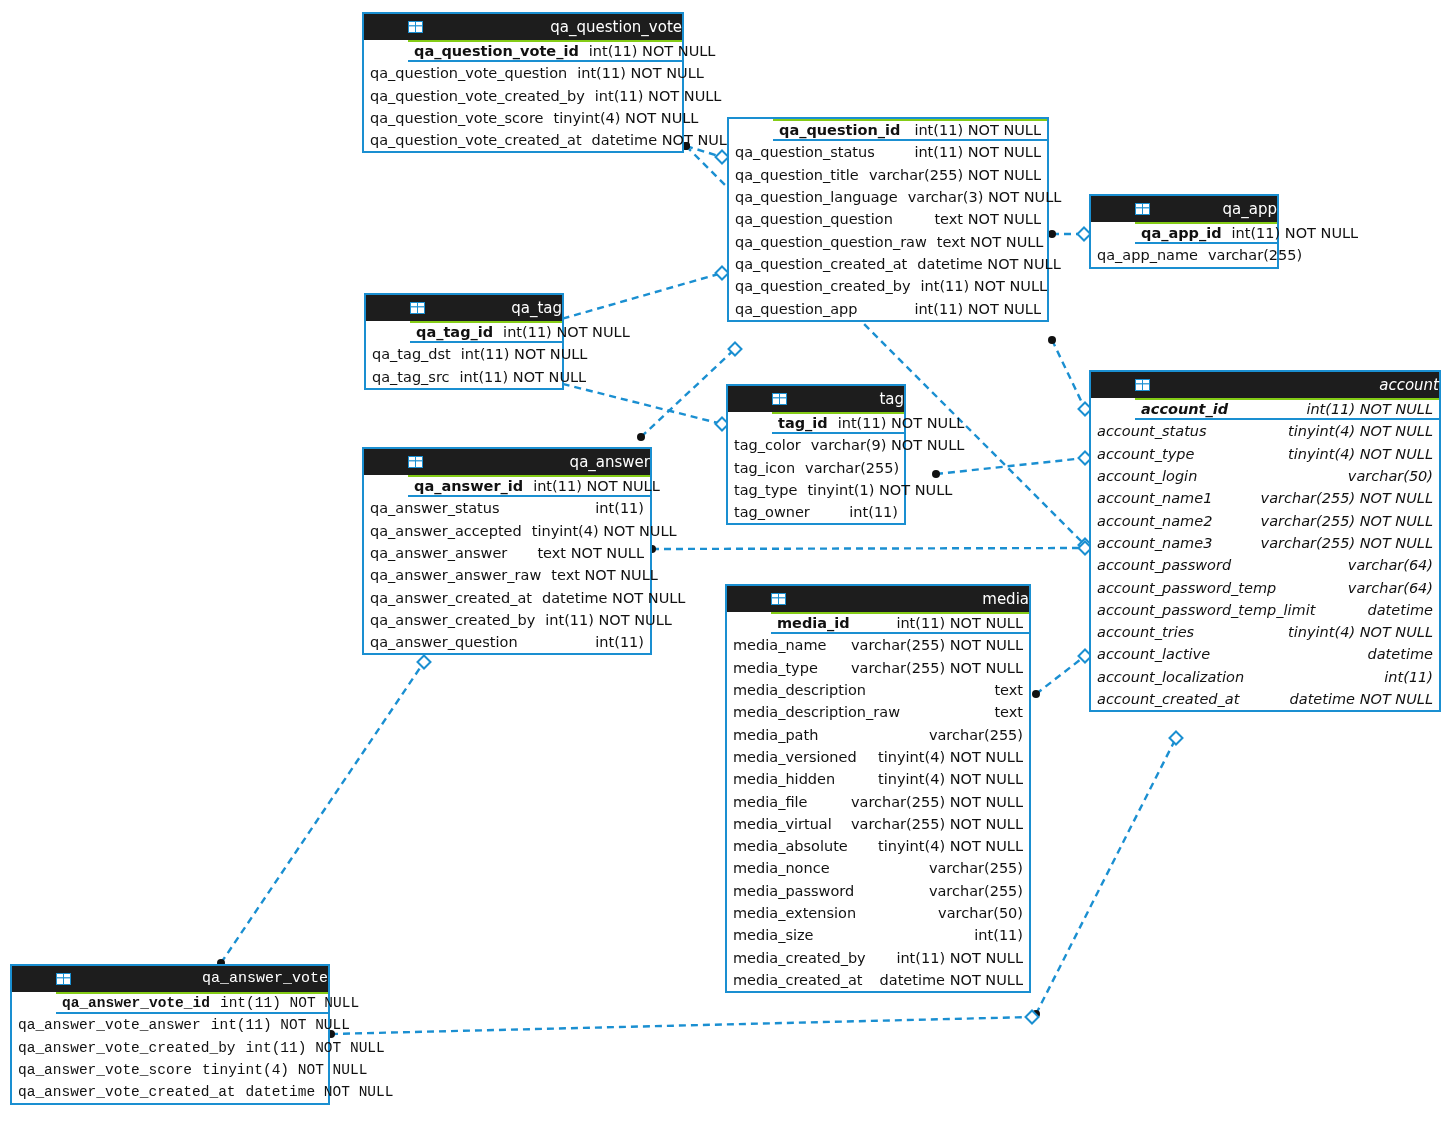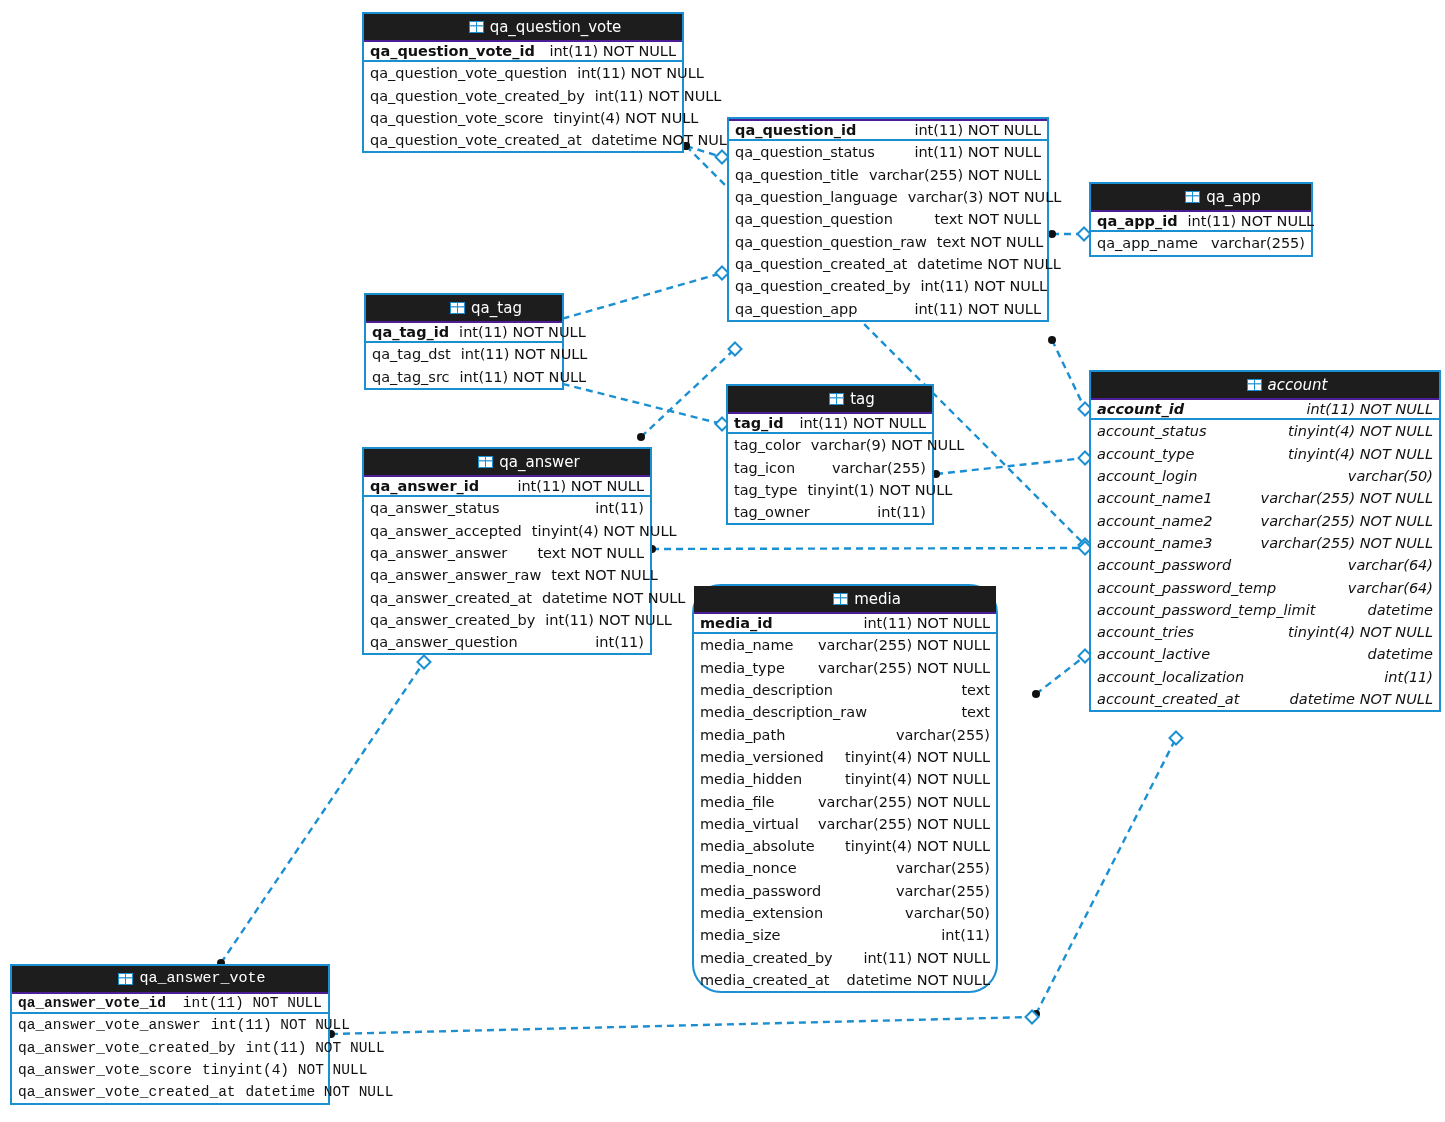--- a/index.html
+++ b/index.html
@@ -19,32 +19,33 @@
   .tbl-header{
     background:#1d1d1d;
     color:#ffffff;
     font-size:15px;
     height:26px;
     line-height:26px;
     text-align:center;
     white-space:nowrap;
     display:flex;
     align-items:center;
-    justify-content:center;
+    justify-content:space-between;
     gap:6px;
     padding-left:44px;
   }
   .tbl-icon{
     width:15px;height:12px;display:inline-block;position:relative;flex:0 0 auto;
   }
   .tbl-icon svg{display:block;}
   .pk-row{
-    border-top:2px solid #4c1d95;
+    border-top:2px solid #84cc16;
     border-bottom:2px solid #1a8fd1;
     font-weight:bold;
+    margin-left:44px;
   }
   .rows{}
   .row{
     display:flex;
     justify-content:space-between;
     align-items:center;
     font-size:14.5px;
     color:#111111;
     padding:1px 6px 1px 6px;
     height:22.3px;
@@ -197,21 +198,21 @@
           <div class="row">
             <span class="col-name">qa_question_created_by</span>
             <span class="col-type">int(11) NOT NULL</span>
           </div>
           <div class="row">
             <span class="col-name">qa_question_app</span>
             <span class="col-type">int(11) NOT NULL</span>
           </div>
         </div>
       </div>
-      <div class="table-box" style="left: 1089px; top: 182px; width: 224px;">
+      <div class="table-box" style="left: 1089px; top: 194px; width: 190px;">
         <div class="tbl-header">
           <span class="tbl-icon">
             <svg width="15" height="12" viewBox="0 0 15 12" xmlns="http://www.w3.org/2000/svg">
               <rect x="0" y="0" width="15" height="12" fill="#1a8fd1"></rect>
               <rect x="1" y="1" width="6" height="3.2" fill="#ffffff"></rect>
               <rect x="8" y="1" width="6" height="3.2" fill="#ffffff"></rect>
               <rect x="1" y="5.4" width="6" height="5.6" fill="#ffffff"></rect>
               <rect x="8" y="5.4" width="6" height="5.6" fill="#ffffff"></rect>
             </svg>
           </span>
@@ -249,21 +250,21 @@
           <div class="row">
             <span class="col-name">qa_tag_dst</span>
             <span class="col-type">int(11) NOT NULL</span>
           </div>
           <div class="row">
             <span class="col-name">qa_tag_src</span>
             <span class="col-type">int(11) NOT NULL</span>
           </div>
         </div>
       </div>
-      <div class="table-box" style="left: 726px; top: 384px; width: 208px;">
+      <div class="table-box" style="left: 726px; top: 384px; width: 180px;">
         <div class="tbl-header">
           <span class="tbl-icon">
             <svg width="15" height="12" viewBox="0 0 15 12" xmlns="http://www.w3.org/2000/svg">
               <rect x="0" y="0" width="15" height="12" fill="#1a8fd1"></rect>
               <rect x="1" y="1" width="6" height="3.2" fill="#ffffff"></rect>
               <rect x="8" y="1" width="6" height="3.2" fill="#ffffff"></rect>
               <rect x="1" y="5.4" width="6" height="5.6" fill="#ffffff"></rect>
               <rect x="8" y="5.4" width="6" height="5.6" fill="#ffffff"></rect>
             </svg>
           </span>
@@ -405,21 +406,21 @@
           <div class="row">
             <span class="col-name">qa_answer_created_by</span>
             <span class="col-type">int(11) NOT NULL</span>
           </div>
           <div class="row">
             <span class="col-name">qa_answer_question</span>
             <span class="col-type">int(11)</span>
           </div>
         </div>
       </div>
-      <div class="table-box" style="left: 692px; top: 584px; width: 306px; border-radius: 29px;">
+      <div class="table-box" style="left: 725px; top: 584px; width: 306px;">
         <div class="tbl-header">
           <span class="tbl-icon">
             <svg width="15" height="12" viewBox="0 0 15 12" xmlns="http://www.w3.org/2000/svg">
               <rect x="0" y="0" width="15" height="12" fill="#1a8fd1"></rect>
               <rect x="1" y="1" width="6" height="3.2" fill="#ffffff"></rect>
               <rect x="8" y="1" width="6" height="3.2" fill="#ffffff"></rect>
               <rect x="1" y="5.4" width="6" height="5.6" fill="#ffffff"></rect>
               <rect x="8" y="5.4" width="6" height="5.6" fill="#ffffff"></rect>
             </svg>
           </span>

